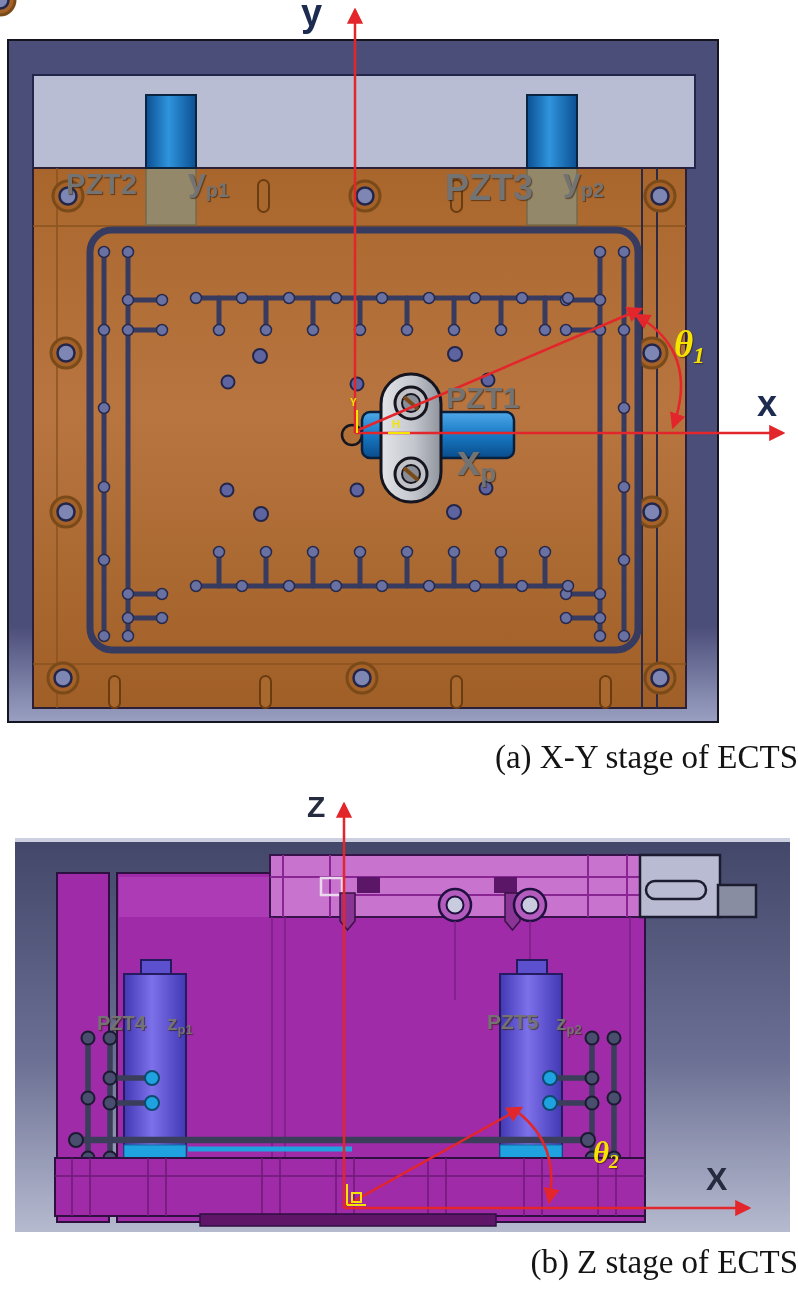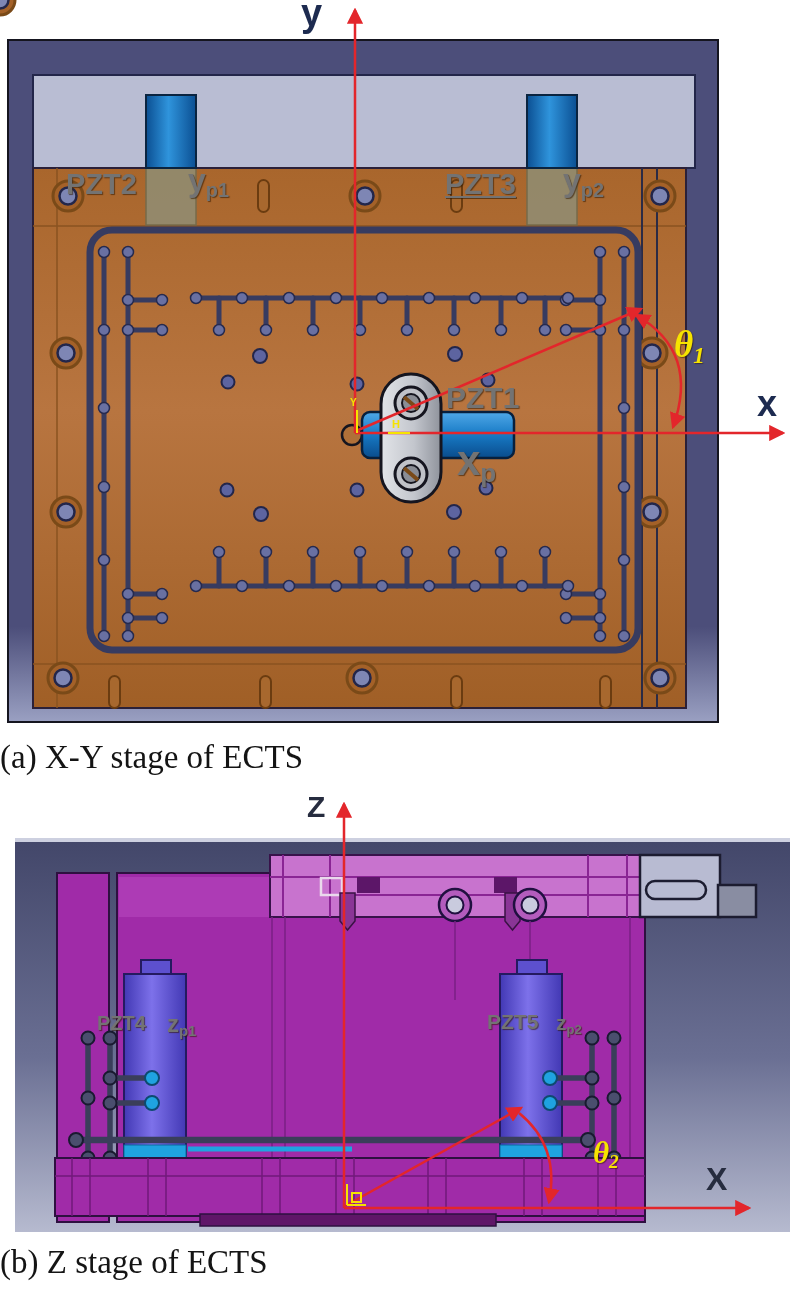--- a/index.html
+++ b/index.html
@@ -7,21 +7,21 @@
          font-family:"Liberation Sans",sans-serif;}
   .stage svg{position:absolute;left:0;top:0;}
   .lblY{position:absolute;font-family:"Liberation Sans",sans-serif;font-weight:bold;
         color:#737373;line-height:1;text-shadow:1px 1px 1px rgba(50,25,0,.6);white-space:nowrap;}
   .axL{position:absolute;font-family:"Liberation Sans",sans-serif;font-weight:bold;
        color:#1d2b50;line-height:1;white-space:nowrap;}
   .axL2{color:#262c3f;}
   .theta{position:absolute;font-family:"Liberation Serif",serif;font-style:italic;font-weight:bold;
          color:#f6e300;line-height:1;text-shadow:1px 1px 1px rgba(50,25,0,.55);white-space:nowrap;}
   .sub{font-size:0.62em;vertical-align:-0.28em;font-weight:bold;}
-  .caption{position:absolute;left:0;width:100%;text-align:left;
+  .caption{position:absolute;left:0;width:100%;text-align:right;
            font-family:"Liberation Serif",serif;color:#141414;font-size:33px;line-height:1.1;}
   .tinyY{position:absolute;color:#f6e300;font-weight:bold;line-height:1;
          font-family:"Liberation Sans",sans-serif;}
 </style>
 </head>
 <body>
 
 <div class="stage">
 
 <svg width="798" height="1290" viewBox="0 0 798 1290">
@@ -363,31 +363,31 @@
       <line x1="347" y1="1205" x2="366" y2="1205"></line>
       <rect x="352" y="1193" width="9" height="9"></rect>
     </g>
   </g>
 </svg>
 
 <div class="axL" style="left:301px;top:-6px;font-size:38px;">y</div>
 <div class="axL" style="left:757px;top:386px;font-size:36px;">x</div>
 <div class="lblY" style="left:66px;top:170px;font-size:29px;">PZT2</div>
 <div class="lblY" style="left:188px;top:164px;font-size:32px;"><span>y</span><span class="sub">p1</span></div>
-<div class="lblY" style="left:445px;top:170px;font-size:29px;text-decoration:underline;">PZT3</div>
+<div class="lblY" style="left:445px;top:170px;font-size:36px;">PZT3</div>
 <div class="lblY" style="left:563px;top:164px;font-size:32px;"><span>y</span><span class="sub">p2</span></div>
 <div class="lblY" style="left:446px;top:383px;font-size:30px;">PZT1</div>
 <div class="lblY" style="left:457px;top:440px;font-size:42px;"><span>x</span><span class="sub">p</span></div>
 <div class="theta" style="left:674px;top:326px;font-size:37px;"><span>θ</span><span class="sub">1</span></div>
 <div class="tinyY" style="left:350px;top:398px;font-size:10px;">Y</div>
 <div class="tinyY" style="left:392px;top:419px;font-size:11px;">H</div>
 <div class="caption" style="top:739px;">(a) X-Y stage of ECTS</div>
 
 <div class="axL axL2" style="left:307px;top:792px;font-size:30px;">Z</div>
 <div class="axL axL2" style="left:706px;top:1163px;font-size:32px;">X</div>
 <div class="lblY" style="left:97px;top:1013px;font-size:20px;">PZT4</div>
-<div class="lblY" style="left:167px;top:1012px;font-size:24px;"><span>z</span><span class="sub">p1</span></div>
+<div class="lblY" style="left:167px;top:1012px;font-size:21px;"><span>z</span><span class="sub">p1</span></div>
 <div class="lblY" style="left:487px;top:1011px;font-size:21px;">PZT5</div>
 <div class="lblY" style="left:556px;top:1012px;font-size:21px;text-align:right;"><span>z</span><span class="sub">p2</span></div>
 <div class="theta" style="left:545px;top:1137px;font-size:31px;margin-left:48px;"><span>θ</span><span class="sub">2</span></div>
 <div class="caption" style="top:1244px;">(b) Z stage of ECTS</div>
 
 </div>
 
 </body></html>

